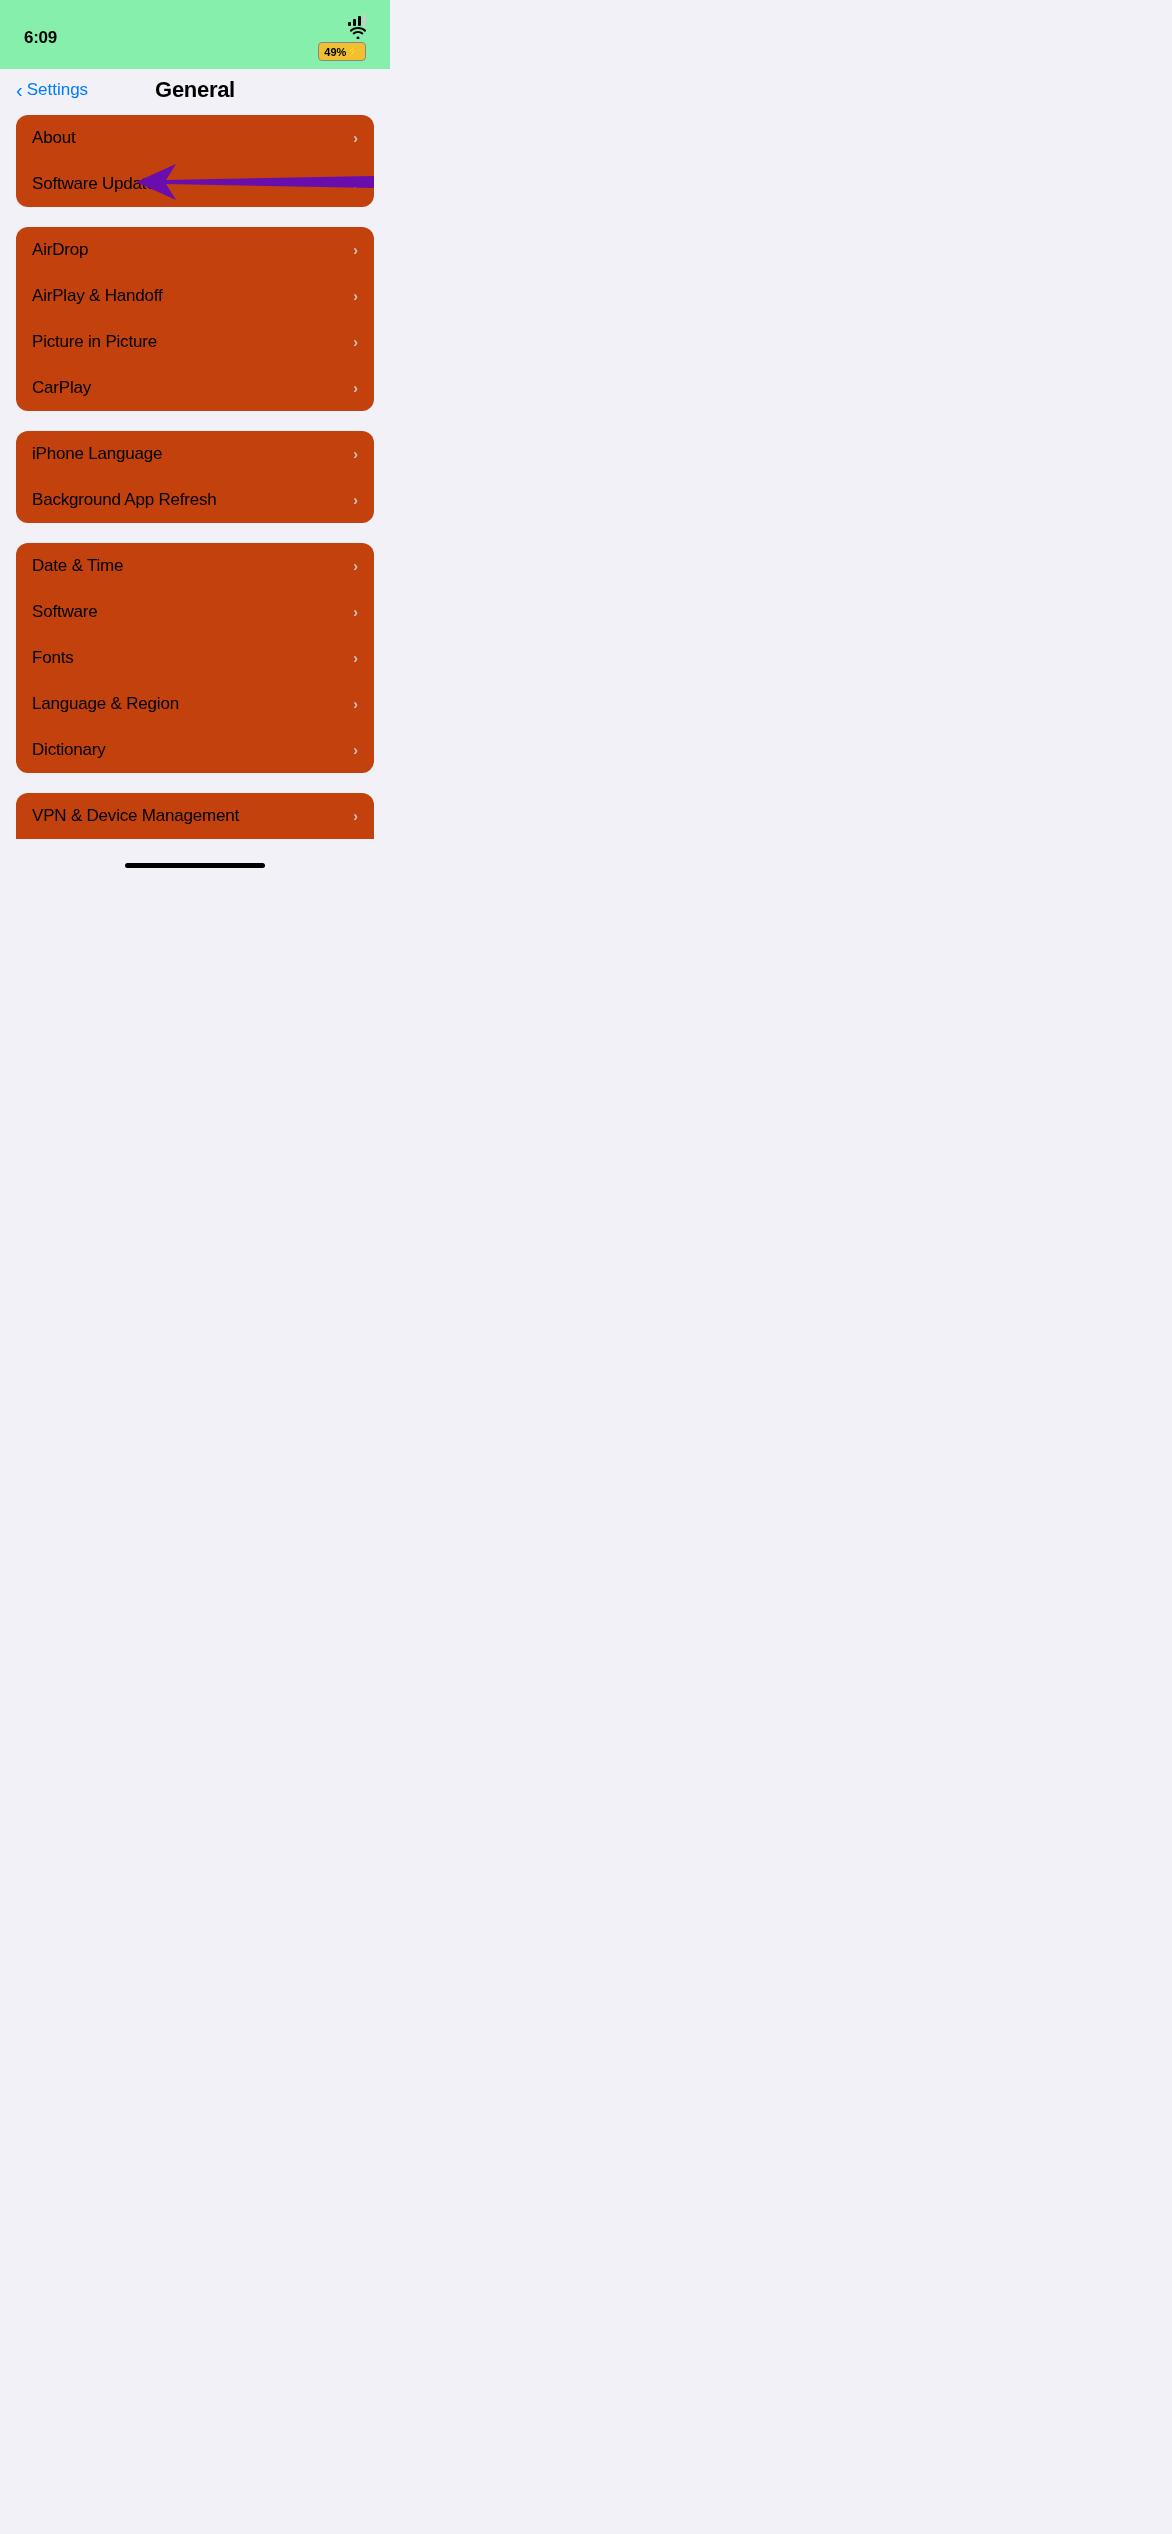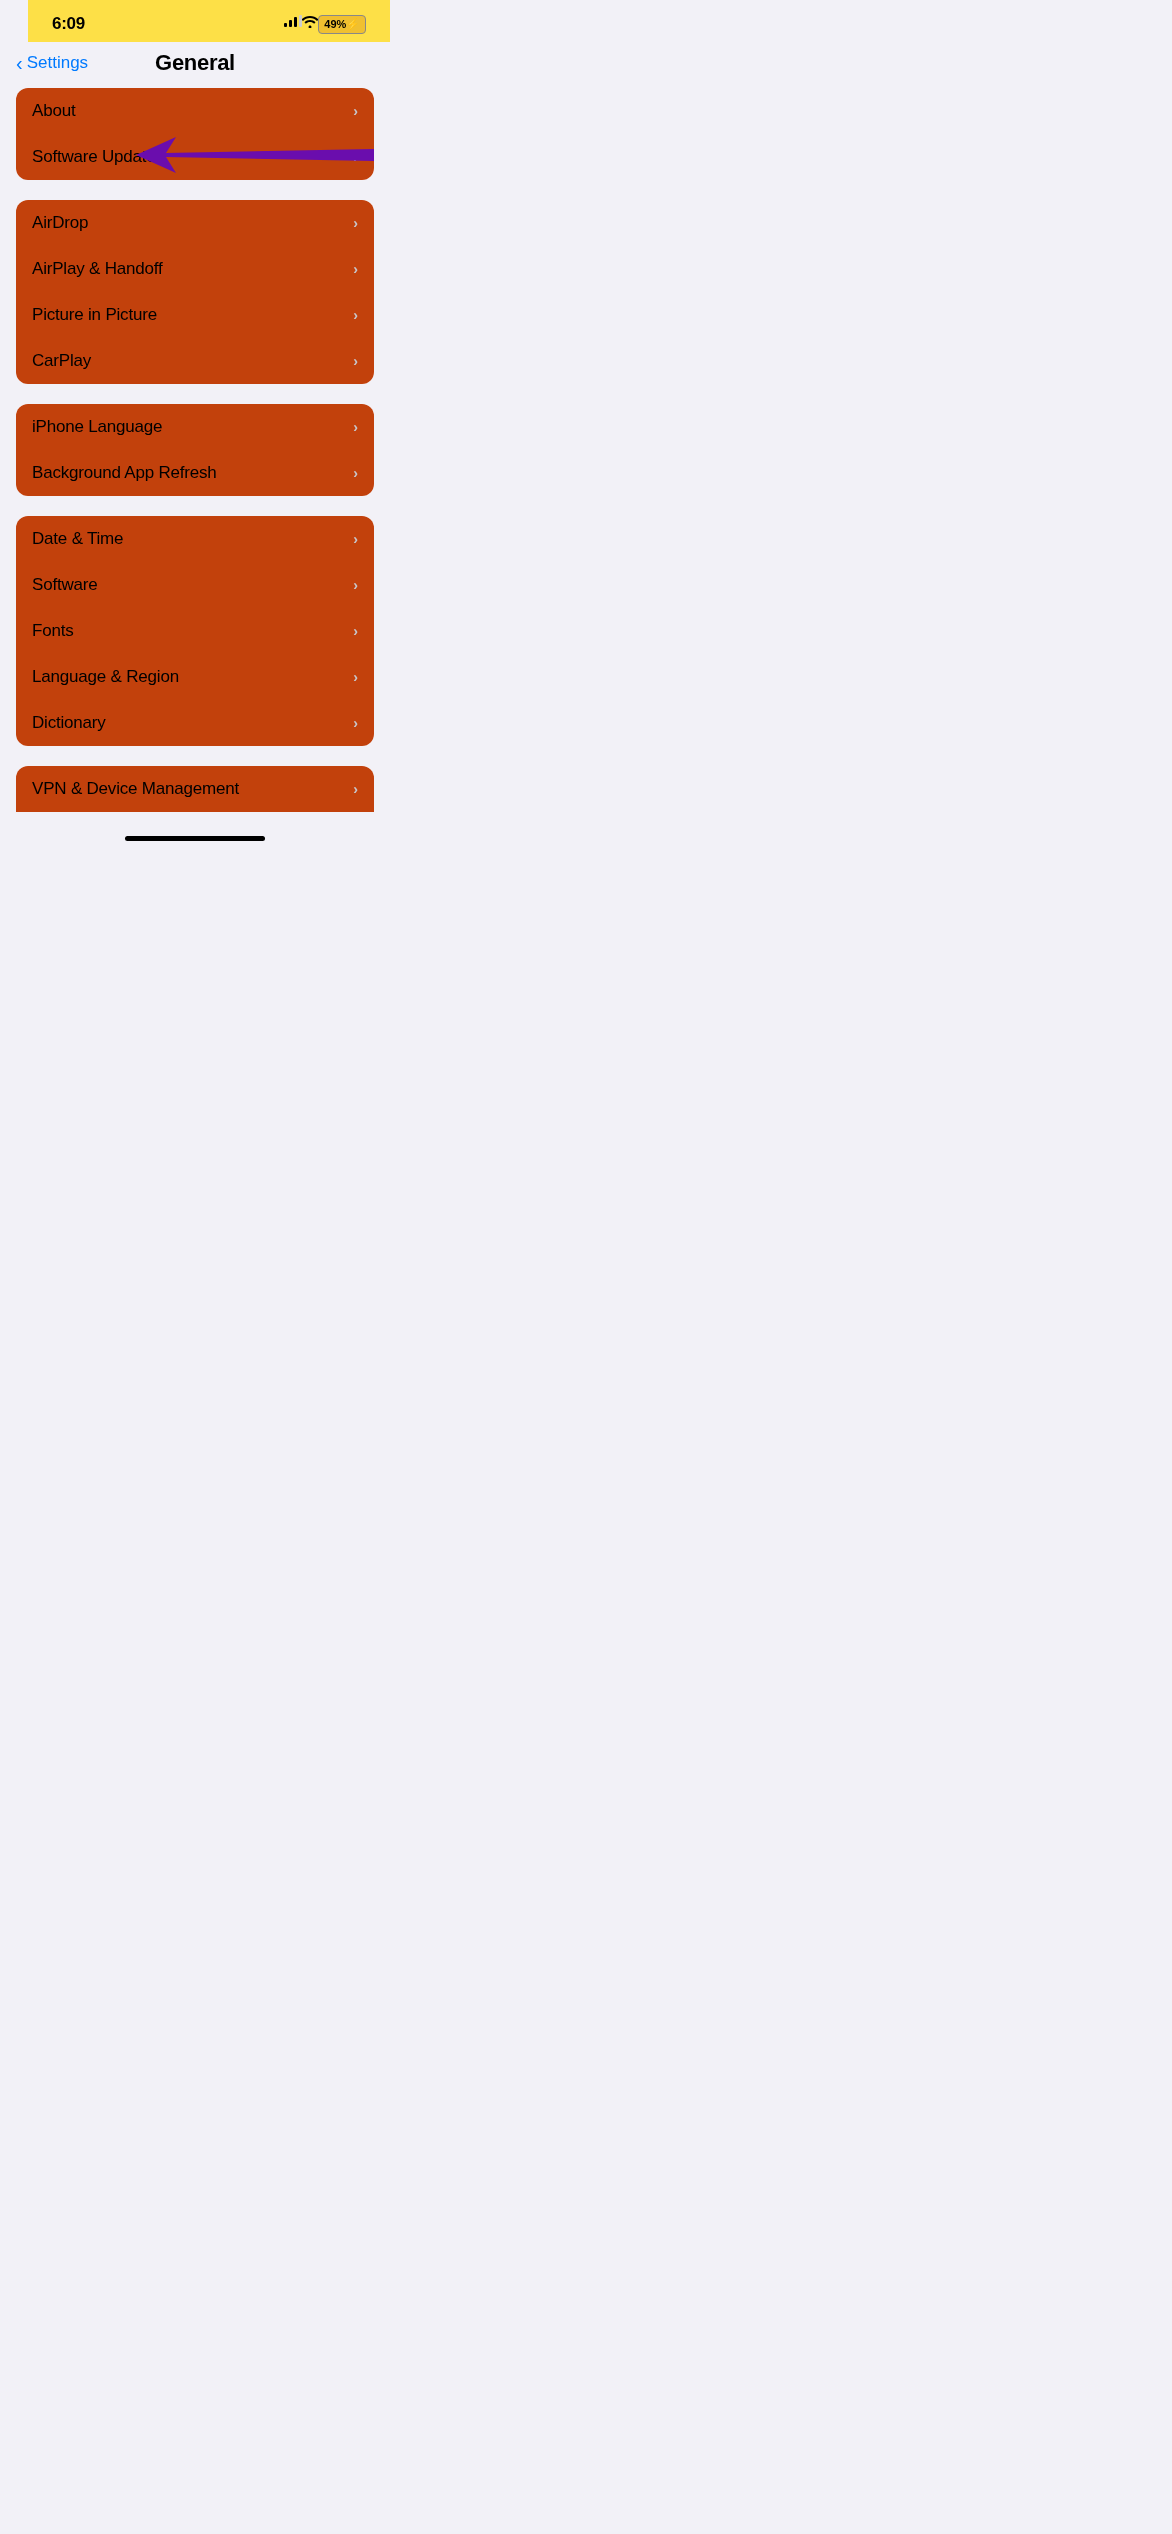--- a/index.html
+++ b/index.html
@@ -17,34 +17,34 @@
       min-height: 844px;
       overflow-x: hidden;
     }
 
     
     .status-bar {
       display: flex;
       justify-content: space-between;
       align-items: center;
       padding: 14px 24px 8px 24px;
-      background: #fde047;
-      margin-left: 28px;
+      background: #86efac;
     }
 
     .status-time {
       font-size: 17px;
       font-weight: 600;
       color: #000;
       letter-spacing: -0.3px;
     }
 
     .status-icons {
       display: flex;
-      align-items: flex-start;
+      align-items: flex-end;
+      flex-direction: column;
     }
 
     .signal-bars {
       display: flex;
       align-items: flex-end;
       gap: 2px;
       height: 12px;
     }
 
     .signal-bar {

